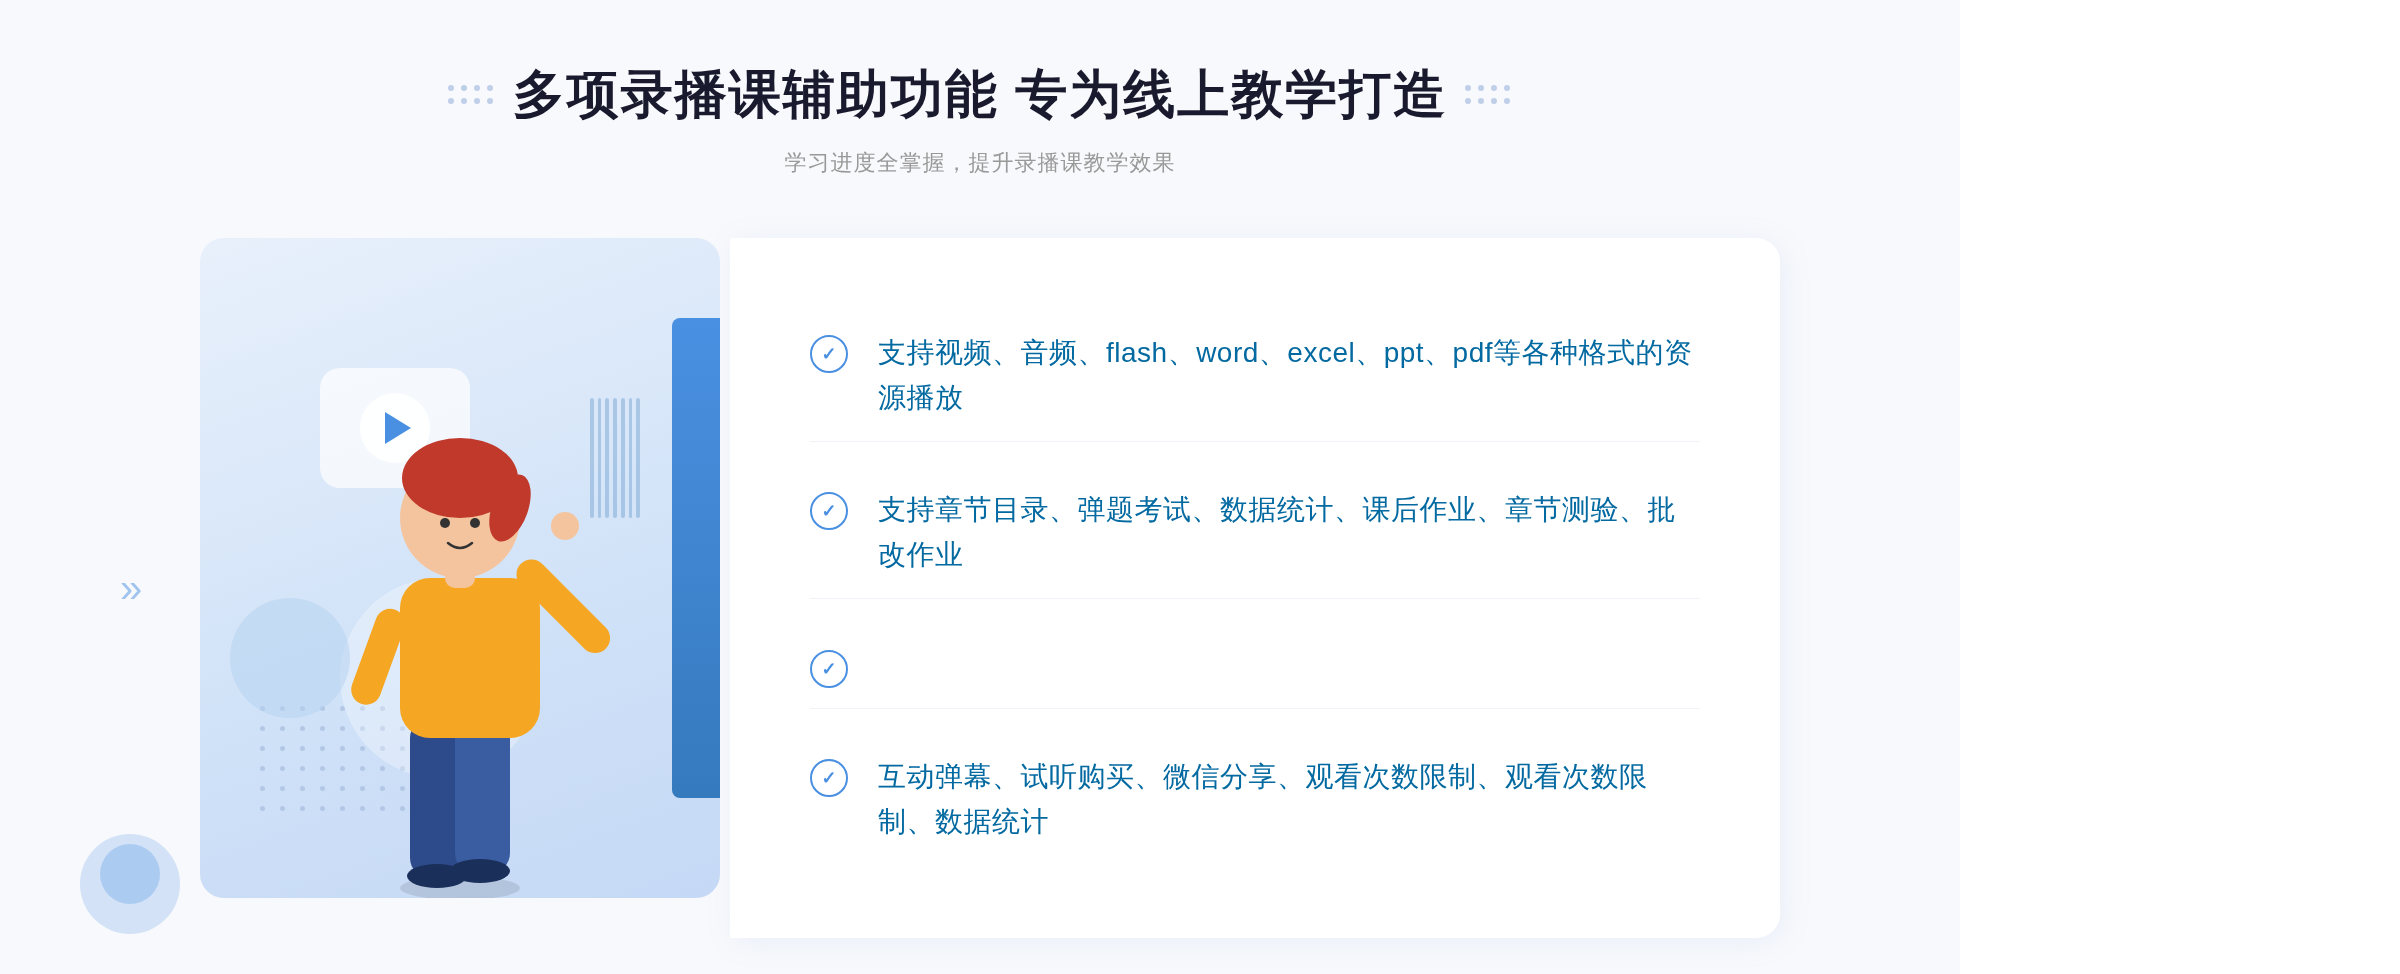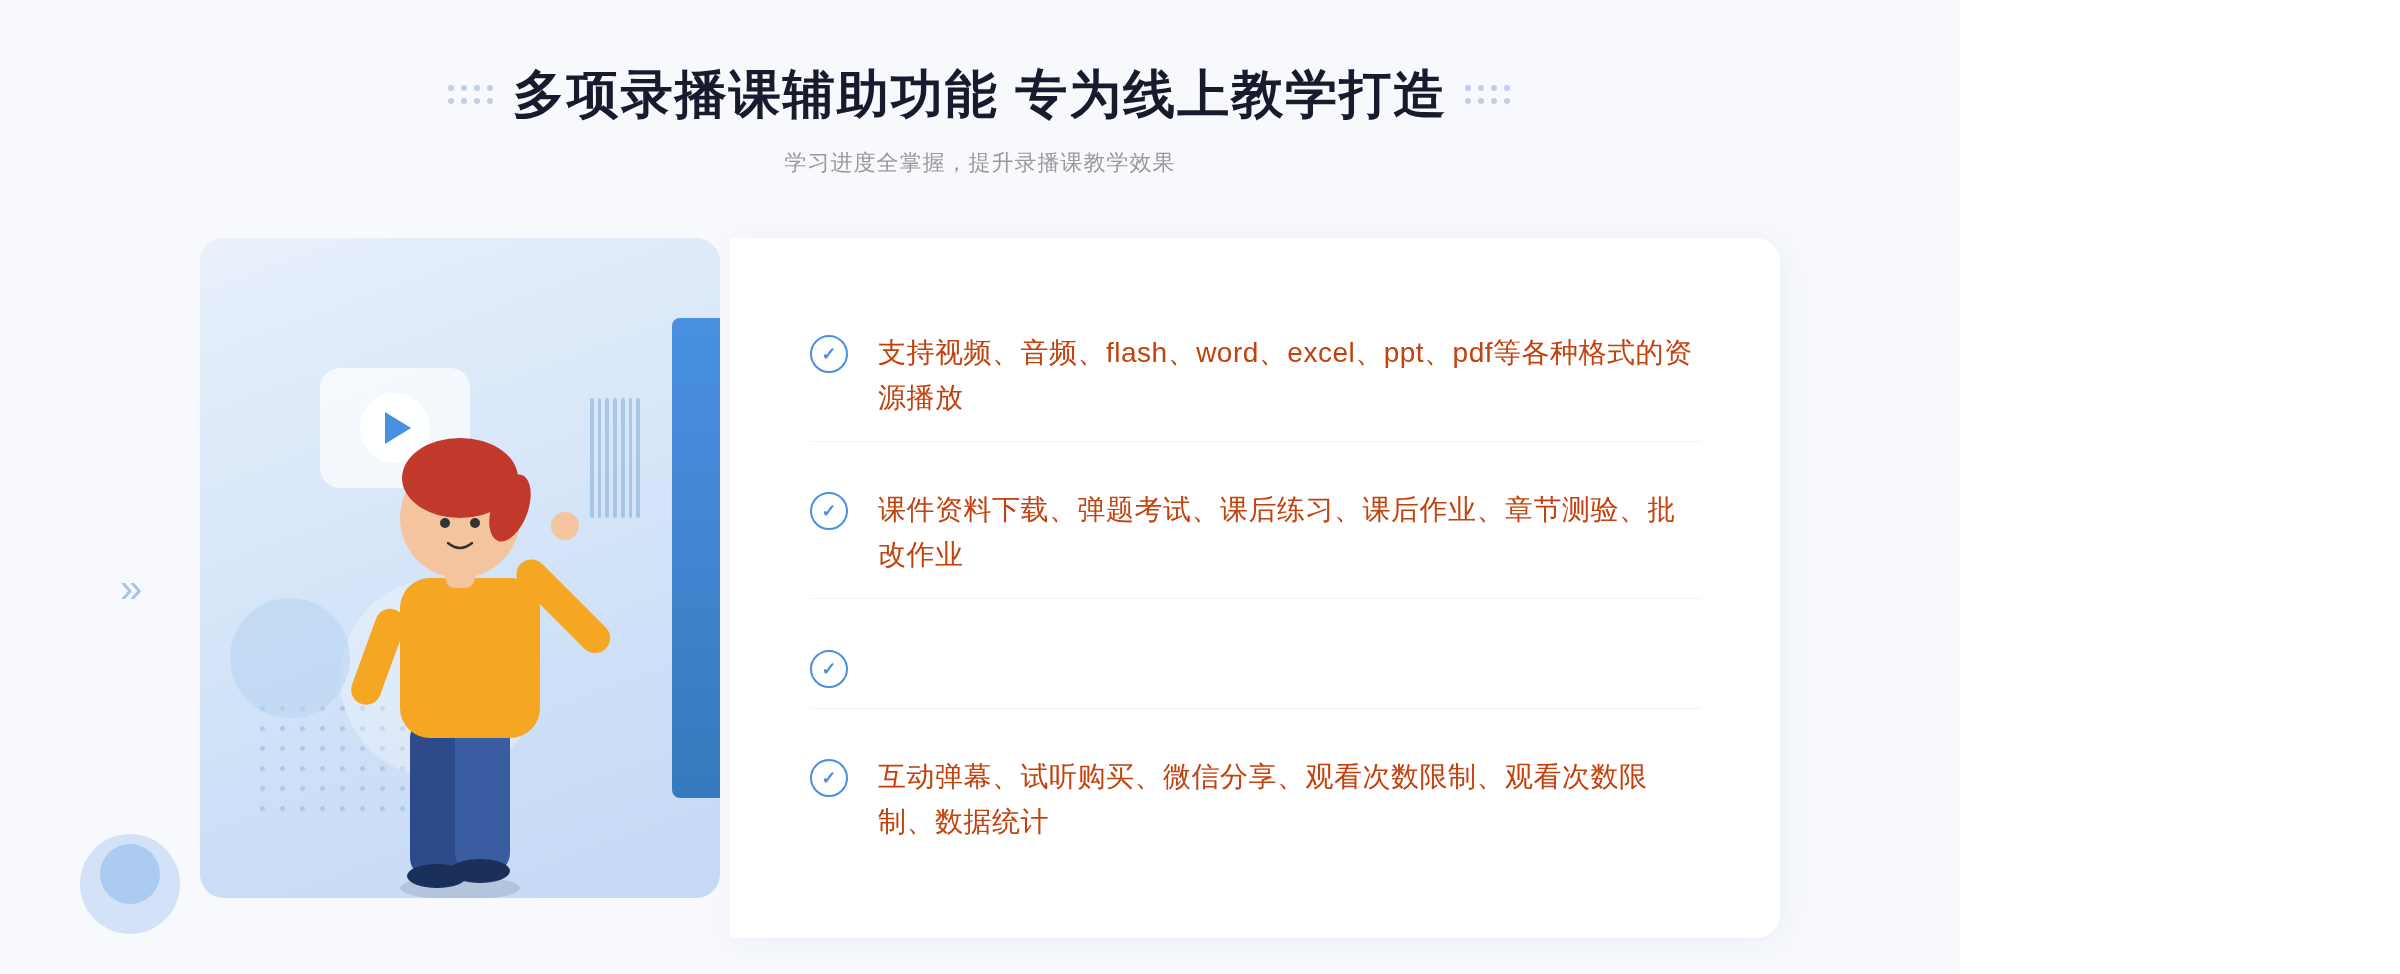--- a/index.html
+++ b/index.html
@@ -252,21 +252,21 @@
     }
 
     .check-mark {
       color: #4a90e2;
       font-size: 18px;
       font-weight: bold;
     }
 
     .feature-text {
       font-size: 28px;
-      color: #c2410c;
+      color: #0369a1;
       line-height: 1.6;
       letter-spacing: 0.5px;
     }
 
     
     .bottom-left-blue-circles {
       position: absolute;
       bottom: 40px;
       left: 80px;
     }
@@ -441,21 +441,21 @@
         <div class="check-icon">
           <span class="check-mark">✓</span>
         </div>
         <span class="feature-text">支持视频、音频、flash、word、excel、ppt、pdf等各种格式的资源播放</span>
       </div>
 
       <div class="feature-item">
         <div class="check-icon">
           <span class="check-mark">✓</span>
         </div>
-        <span class="feature-text">课件资料下载、弹题考试、课后练习、课后作业、章节测验、批改作业</span>
+        <span class="feature-text">支持章节目录、弹题考试、数据统计、课后作业、章节测验、批改作业</span>
       </div>
 
       <div class="feature-item">
         <div class="check-icon">
           <span class="check-mark">✓</span>
         </div>
       </div>
 
       <div class="feature-item">
         <div class="check-icon">

